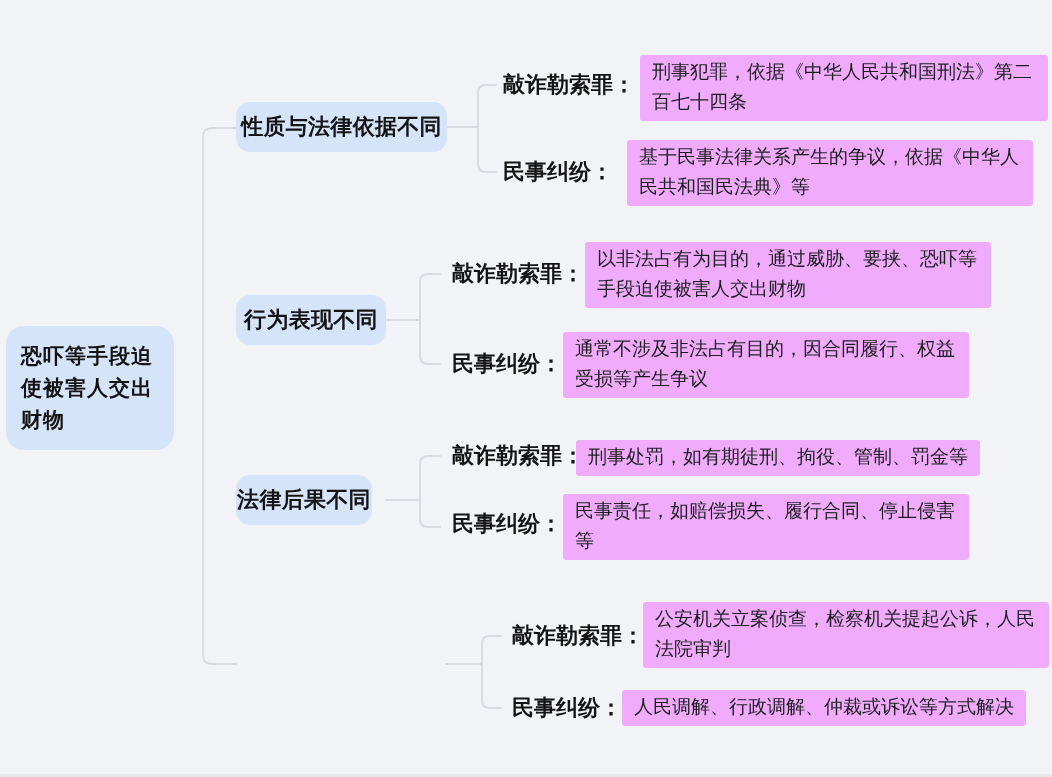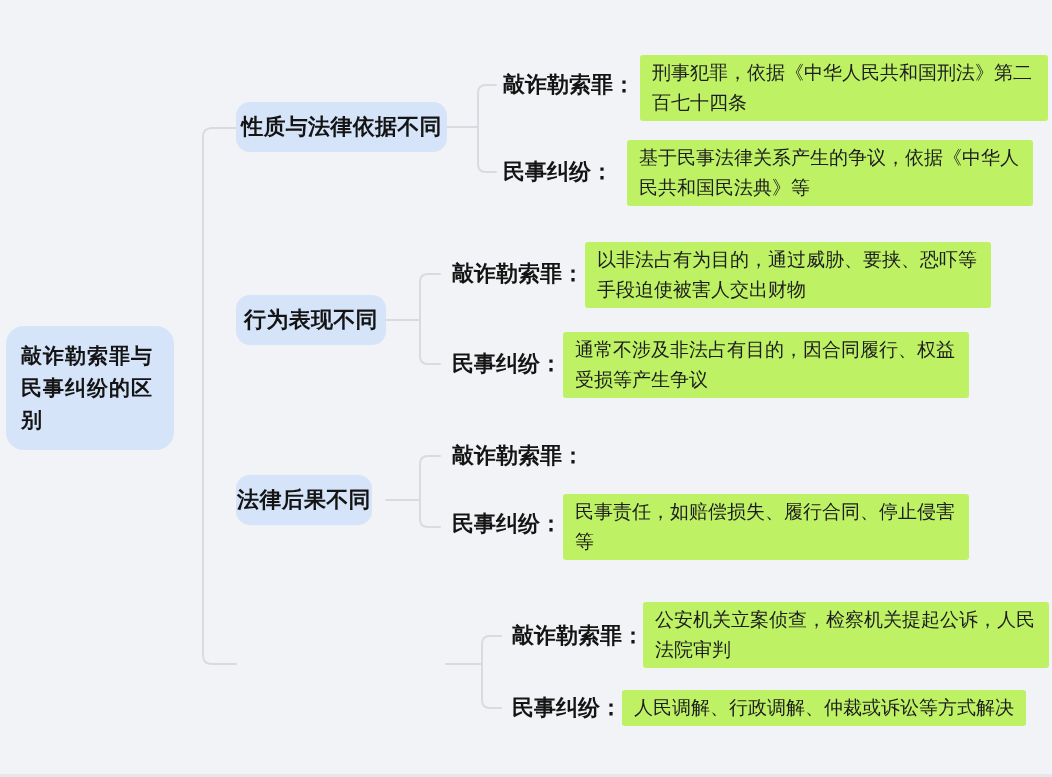--- a/index.html
+++ b/index.html
@@ -48,26 +48,27 @@
   #term-0-0{left:503px;top:72px;}
   #term-0-1{left:503px;top:159px;}
   #term-1-0{left:452px;top:261px;}
   #term-1-1{left:452px;top:351px;}
   #term-2-0{left:452px;top:443px;}
   #term-2-1{left:452px;top:511px;}
   #term-3-0{left:512px;top:623px;}
   #term-3-1{left:512px;top:695px;}
   .desc{
     position:absolute;
-    background:#bef264;
+    background:#f0abfc;
     color:#1d1d1f;
     font-size:19px;line-height:30px;
     padding:3px 12px;
     border-radius:3px;
     box-sizing:border-box;
+    font-family:Liberation Mono, monospace;
   }
   #desc-0-0{left:640px;top:55px;width:408px;}
   #desc-0-1{left:627px;top:140px;width:406px;}
   #desc-1-0{left:585px;top:242px;width:406px;}
   #desc-1-1{left:563px;top:332px;width:406px;}
   #desc-2-0{left:576px;top:440px;width:max-content;}
   #desc-2-1{left:563px;top:494px;width:406px;}
   #desc-3-0{left:643px;top:602px;width:406px;}
   #desc-3-1{left:622px;top:690px;width:max-content;}
   .bottom-edge{
@@ -88,37 +89,38 @@
       <path d="M 446 127 L 478 127 M 478 127 L 478 93 Q 478 85 486 85 L 496 85 M 478 127 L 478 164 Q 478 172 486 172 L 496 172"></path>
 
       <path d="M 386 320 L 420 320 M 420 320 L 420 282 Q 420 274 428 274 L 440 274 M 420 320 L 420 356 Q 420 364 428 364 L 440 364"></path>
 
       <path d="M 386 500 L 420 500 M 420 500 L 420 464 Q 420 456 428 456 L 440 456 M 420 500 L 420 519 Q 420 527 428 527 L 440 527"></path>
 
       <path d="M 446 664 L 482 664 M 482 664 L 482 644 Q 482 636 490 636 L 501 636 M 482 664 L 482 700 Q 482 708 490 708 L 501 708"></path>
     </g>
   </svg>
 
-  <div class="node root-node">敲诈勒索罪与民事纠纷的区别</div>
+  <div class="node root-node">恐吓等手段迫使被害人交出财物</div>
 
   <div class="node branch-node" id="branch-0">性质与法律依据不同</div>
   <div class="node branch-node" id="branch-1">行为表现不同</div>
   <div class="node branch-node" id="branch-2">法律后果不同</div>
 
   <div class="term" id="term-0-0">敲诈勒索罪：</div>
   <div class="desc" id="desc-0-0">刑事犯罪，依据《中华人民共和国刑法》第二百七十四条</div>
   <div class="term" id="term-0-1">民事纠纷：</div>
   <div class="desc" id="desc-0-1">基于民事法律关系产生的争议，依据《中华人民共和国民法典》等</div>
 
   <div class="term" id="term-1-0">敲诈勒索罪：</div>
   <div class="desc" id="desc-1-0">以非法占有为目的，通过威胁、要挟、恐吓等手段迫使被害人交出财物</div>
   <div class="term" id="term-1-1">民事纠纷：</div>
   <div class="desc" id="desc-1-1">通常不涉及非法占有目的，因合同履行、权益受损等产生争议</div>
 
   <div class="term" id="term-2-0">敲诈勒索罪：</div>
+  <div class="desc" id="desc-2-0">刑事处罚，如有期徒刑、拘役、管制、罚金等</div>
   <div class="term" id="term-2-1">民事纠纷：</div>
   <div class="desc" id="desc-2-1">民事责任，如赔偿损失、履行合同、停止侵害等</div>
 
   <div class="term" id="term-3-0">敲诈勒索罪：</div>
   <div class="desc" id="desc-3-0">公安机关立案侦查，检察机关提起公诉，人民法院审判</div>
   <div class="term" id="term-3-1">民事纠纷：</div>
   <div class="desc" id="desc-3-1">人民调解、行政调解、仲裁或诉讼等方式解决</div>
 
   <div class="bottom-edge"></div>
 </div>

